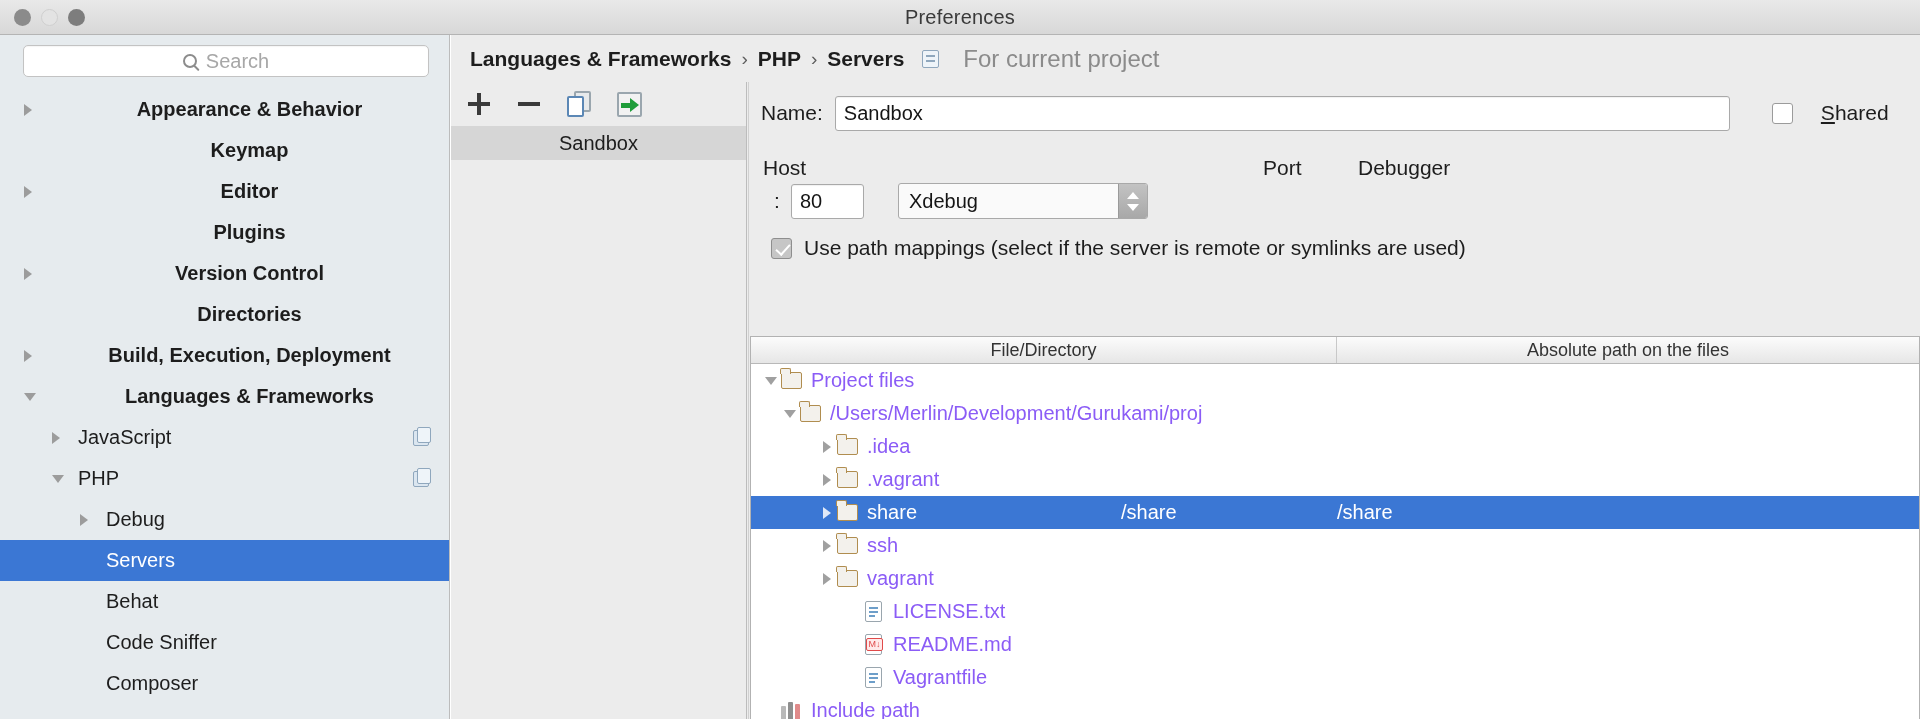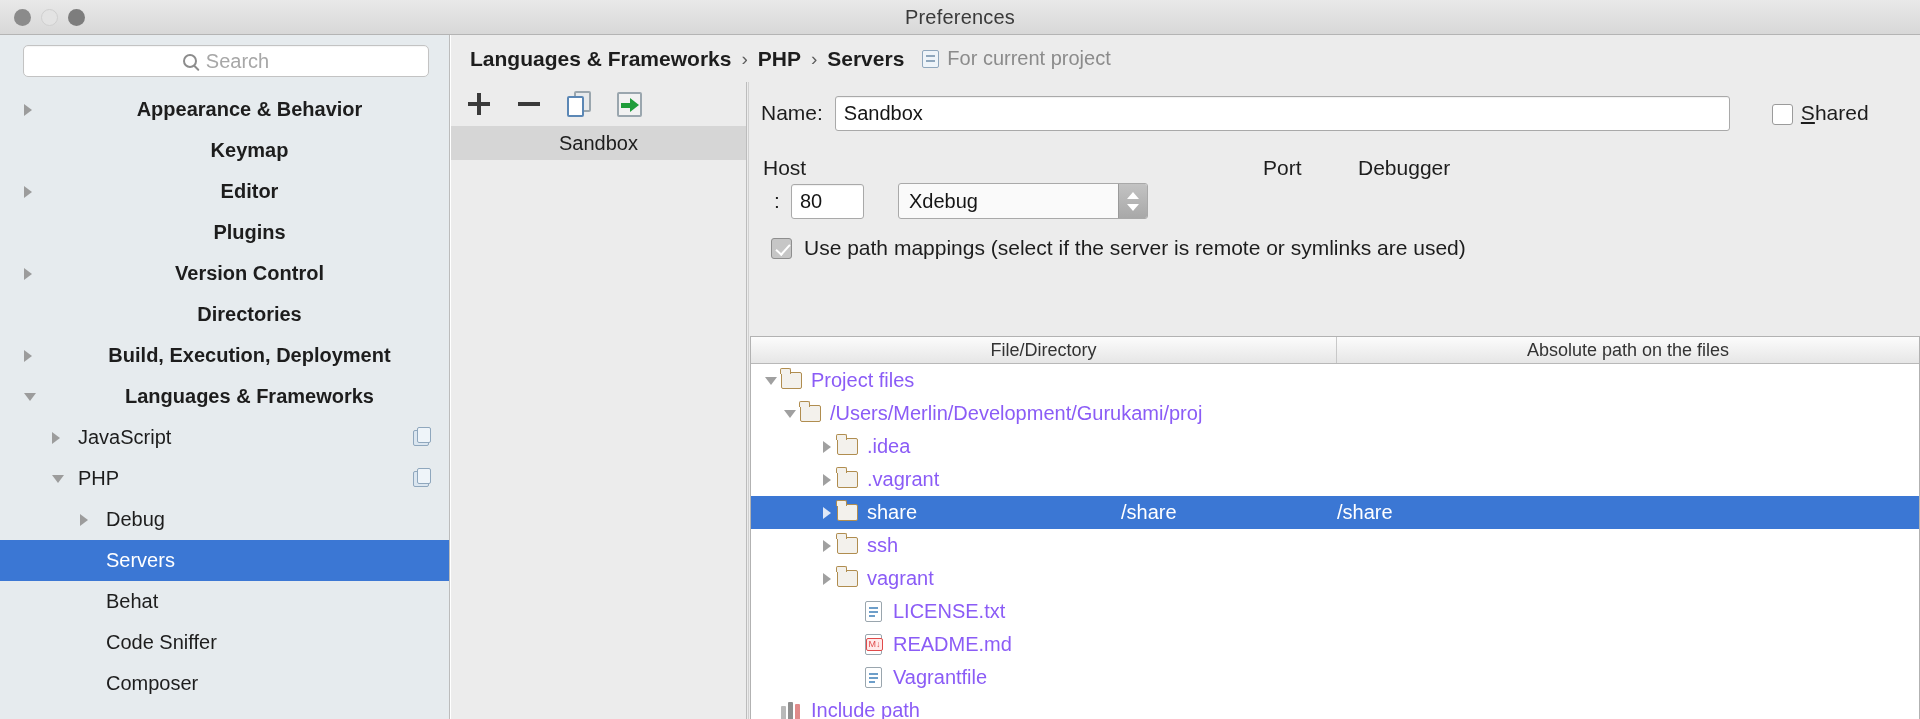--- a/index.html
+++ b/index.html
@@ -94,22 +94,22 @@
     position: absolute; left: 451px; top: 35px;
     width: 1469px; height: 684px; background: #ececec;
   }
   #breadcrumb {
     height: 47px; display: flex; align-items: center;
     padding-left: 19px; gap: 10px; font-size: 21px;
   }
   #breadcrumb .crumb { font-weight: bold; color: #1d1d1d; }
   #breadcrumb .sep { color: #5d5d5d; font-size: 19px; }
   #breadcrumb .scope {
-    color: #8b8b8b; font-size: 20px; display: flex;
-    align-items: center; gap: 8px; margin-left: 8px;
+    color: #8b8b8b; font-size: 24px; display: flex;
+    align-items: center; gap: 24px; margin-left: 8px;
   }
   .scope-icon {
     width: 17px; height: 18px; flex: none; position: relative;
     border: 1.6px solid #8fa7bd; background: #eef4f9; border-radius: 2px;
   }
   .scope-icon::before {
     content:""; position: absolute; left: 3px; top: 4px;
     width: 9px; height: 2px; background: #8fa7bd;
   }
   .scope-icon::after {
@@ -174,21 +174,21 @@
   .chk {
     width: 21px; height: 21px; border: 1px solid #9b9b9b; background:#fff;
     border-radius: 3px; flex: none; position: relative;
   }
   .chk.on { background:#bfbfbf; border-color:#8e8e8e; }
   .chk.on::after {
     content:""; position:absolute; left:7px; top:2px; width:6px; height:12px;
     border: solid #fff; border-width: 0 2.6px 2.6px 0; transform: rotate(42deg);
   }
   .chk.grey.on { background:#c6c6c6; }
-  .shared-wrap { display:flex; align-items:flex-end; gap: 8px; margin-left: 30px; }
+  .shared-wrap { display:flex; align-items:center; gap: 28px; margin-left: 30px; }
   .shared-wrap .lbl u { text-decoration: underline; }
 
   .hdr-row {
     display:flex; align-items:flex-end; padding-left: 14px;
     height: 34px; margin-top: 8px;
   }
   .hdr-row .h-host { width: 500px; }
   .hdr-row .h-port { width: 95px; }
   .field-row {
     display:flex; align-items:center; padding-left: 14px;

